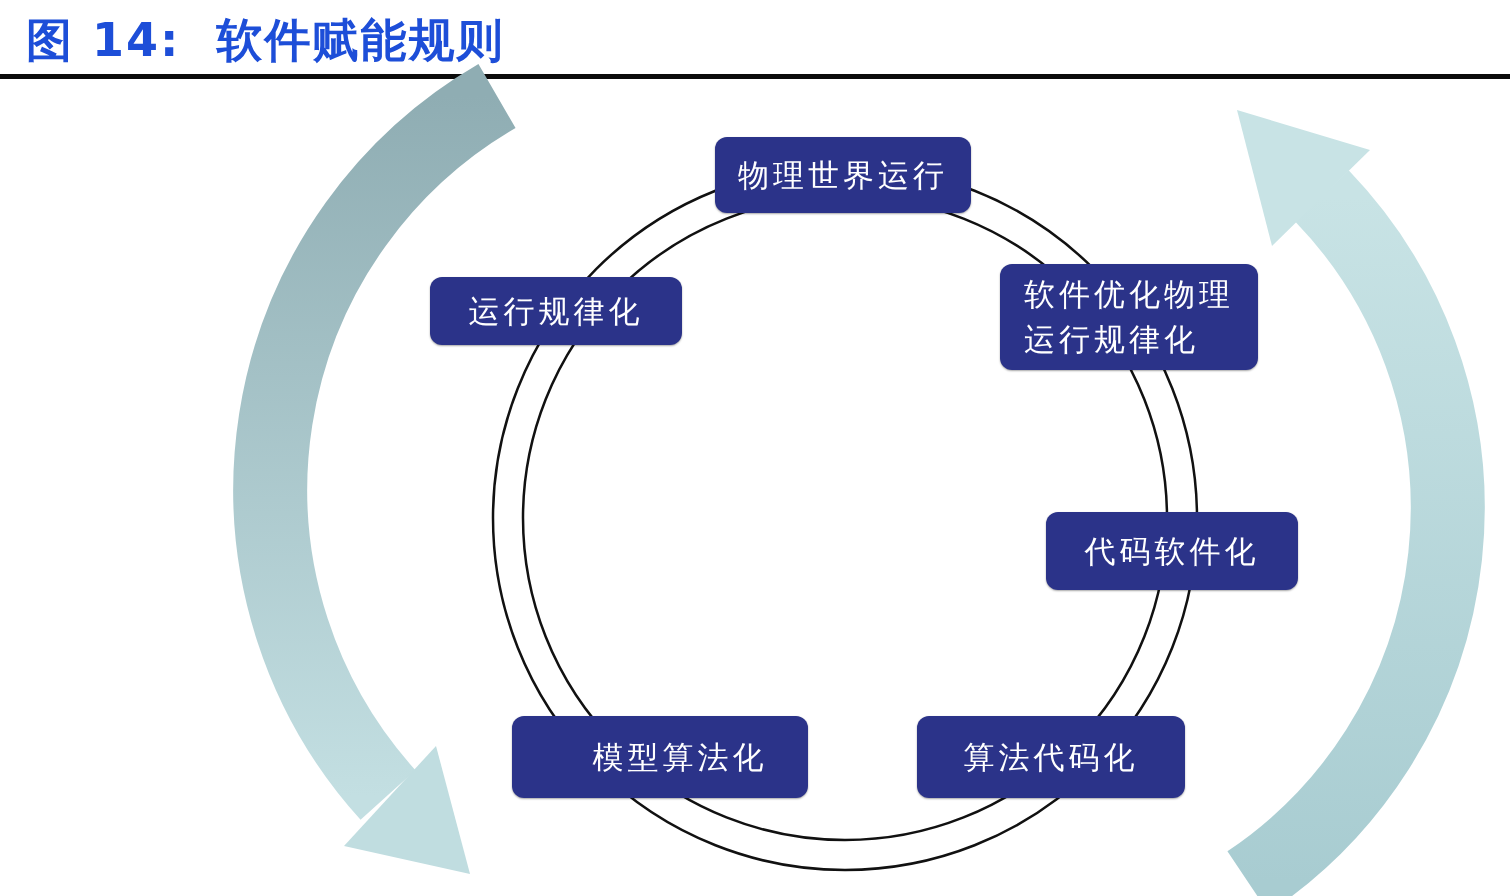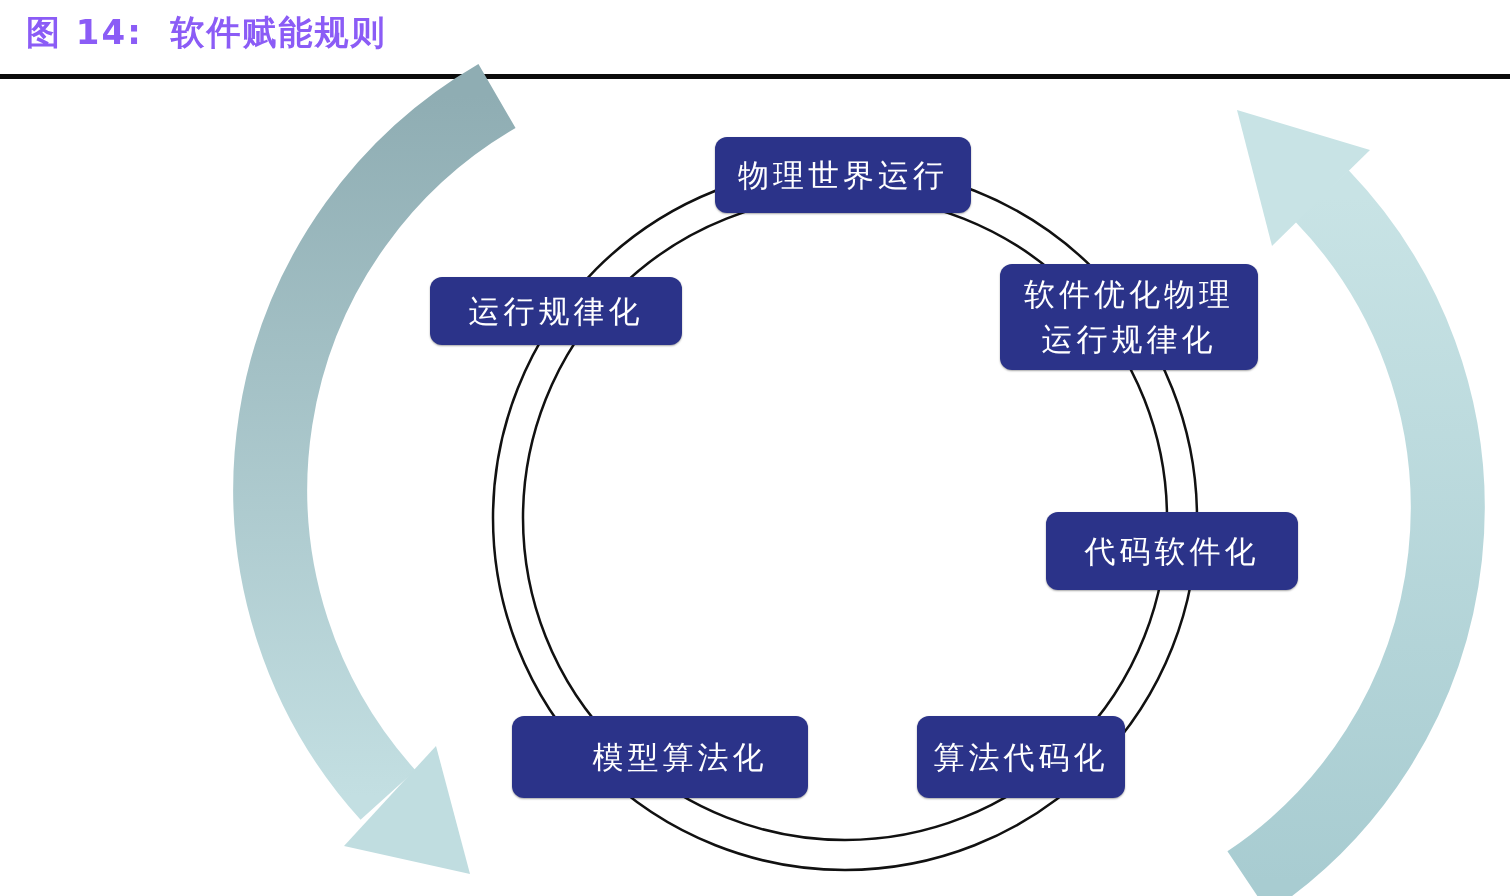--- a/index.html
+++ b/index.html
@@ -12,23 +12,23 @@
     position: relative;
     width: 1510px;
     height: 896px;
     background: #ffffff;
     overflow: hidden;
   }
   .figure-title {
     position: absolute;
     left: 26px;
     top: 10px;
-    font-size: 34px;
+    font-size: 46px;
     font-weight: bold;
-    color: #8b5cf6;
+    color: #1d4ed8;
     letter-spacing: 2px;
     white-space: pre;
   }
   .title-divider {
     position: absolute;
     left: 0;
     top: 74px;
     width: 1510px;
     height: 5px;
     background: #0b0b0b;
@@ -48,34 +48,33 @@
   .node {
     position: absolute;
     display: flex;
     align-items: center;
     justify-content: center;
     background: #2b3389;
     color: #ffffff;
     border-radius: 12px;
     font-size: 31px;
     letter-spacing: 4px;
-    text-align: center;
     white-space: pre-line;
     line-height: 1.45;
     box-shadow: 0 1px 2px rgba(0,0,0,0.35);
     z-index: 2;
   }
   
   .n1 { left: 715px;  top: 137px; width: 256px; height: 76px; }
   .n2 { left: 1000px; top: 264px; width: 258px; height: 106px; }
   .n3 { left: 430px;  top: 277px; width: 252px; height: 68px; }
   .n4 { left: 384px;  top: 512px; width: 256px; height: 78px; }
   .n5 { left: 1046px; top: 512px; width: 252px; height: 78px; }
   .n6 { left: 512px;  top: 716px; width: 256px; height: 82px; padding-left: 40px; }
-  .n7 { left: 917px;  top: 716px; width: 208px; height: 82px; }
+  .n7 { left: 917px;  top: 716px; width: 268px; height: 82px; }
 </style>
 </head>
 <body>
 
 <div class="page">
 
   <div class="figure-title">图 14:  软件赋能规则</div>
 
   <div class="title-divider"></div>
 

